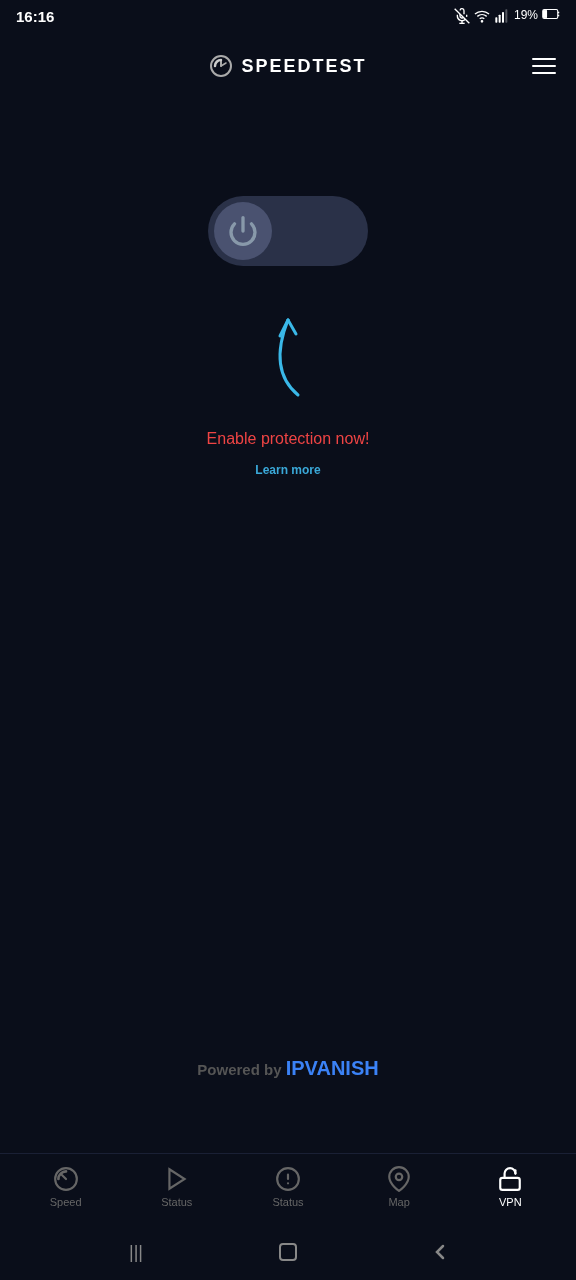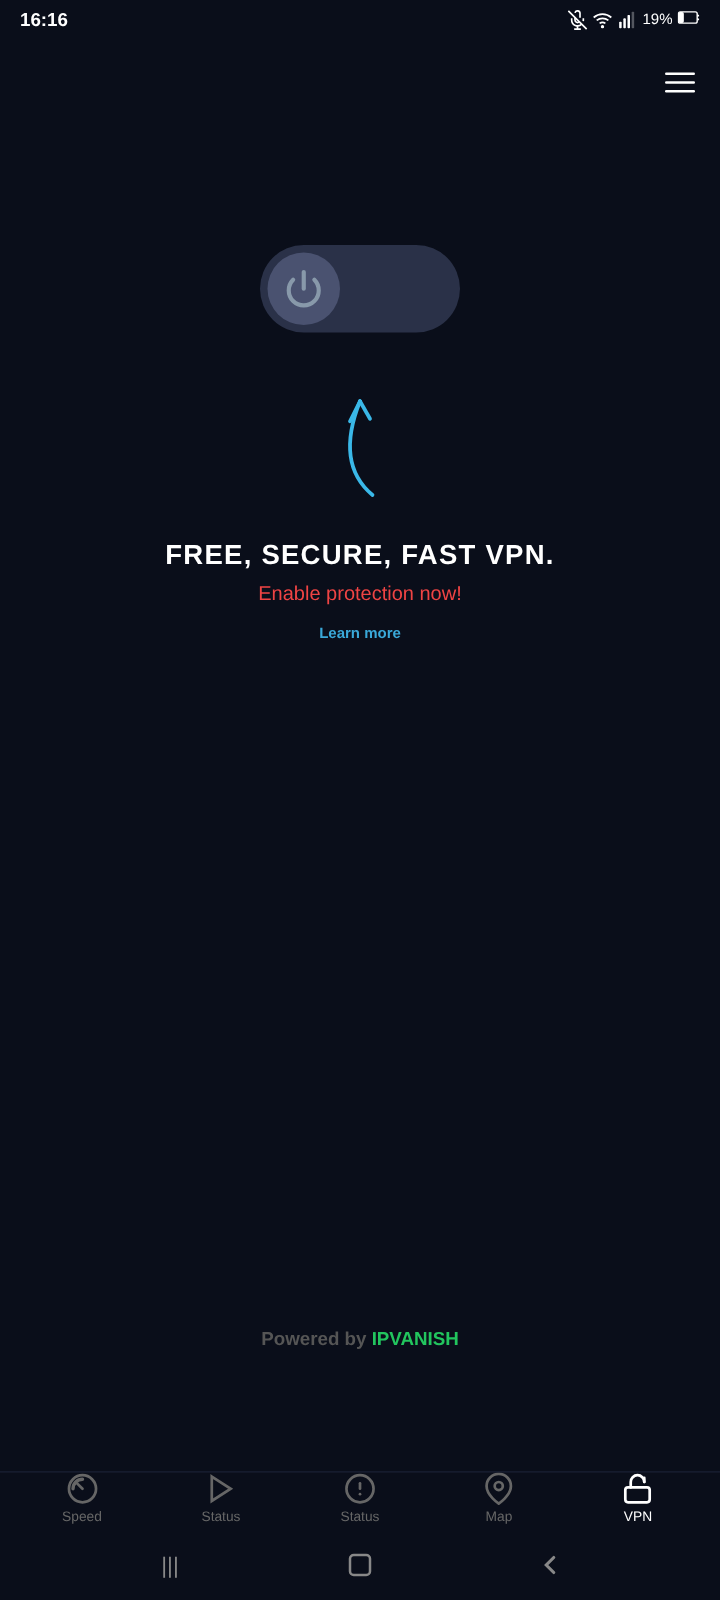--- a/index.html
+++ b/index.html
@@ -183,21 +183,21 @@
 
     
     .bottom-nav {
       position: absolute;
       bottom: 60px;
       left: 0;
       right: 0;
       display: flex;
       justify-content: space-around;
       align-items: center;
-      padding: 0 10px;
+      padding: 12px 10px;
       border-top: 1px solid #1a2035;
       background: #0a0e1a;
     }
 
     .nav-item {
       display: flex;
       flex-direction: column;
       align-items: center;
       gap: 4px;
       cursor: pointer;
@@ -288,20 +288,29 @@
     <svg width="18" height="12" viewBox="0 0 24 14" fill="none" stroke="#fff" stroke-width="1.5">
       <rect x="1" y="1" width="20" height="12" rx="2"></rect>
       <rect x="2" y="2" width="4" height="10" rx="1" fill="#fff"></rect>
       <line x1="21" y1="5" x2="23" y2="5" stroke="#fff" stroke-width="2"></line>
       <line x1="21" y1="9" x2="23" y2="9" stroke="#fff" stroke-width="2"></line>
     </svg>
   </div>
 </div>
 
 <div class="header">
+  <div class="header-logo">
+    <svg class="header-logo-icon" viewBox="0 0 24 24" fill="none" stroke="#aaa" stroke-width="2">
+      <circle cx="12" cy="12" r="10"></circle>
+      <path d="M12 12 L12 6" stroke="#aaa" stroke-width="2" stroke-linecap="round"></path>
+      <path d="M12 12 L17 9" stroke="#aaa" stroke-width="1.5" stroke-linecap="round"></path>
+      <path d="M6 12 A6 6 0 0 1 12 6" stroke="#ccc" stroke-width="2.5" stroke-linecap="round" fill="none"></path>
+    </svg>
+    <span class="header-title">SPEEDTEST</span>
+  </div>
   <div class="header-menu">
     <div class="hamburger-line"></div>
     <div class="hamburger-line"></div>
     <div class="hamburger-line"></div>
   </div>
 </div>
 
 <div class="main-content">
 
   <div class="toggle-container">
@@ -319,28 +328,27 @@
     <svg width="80" height="100" viewBox="0 0 80 100" fill="none">
 
       <path d="M50 95 Q20 70 40 20" stroke="#3ab8e8" stroke-width="3" stroke-linecap="round" fill="none"></path>
 
       <path d="M40 20 L32 36" stroke="#3ab8e8" stroke-width="3" stroke-linecap="round"></path>
       <path d="M40 20 L48 34" stroke="#3ab8e8" stroke-width="3" stroke-linecap="round"></path>
     </svg>
   </div>
 
   <div class="vpn-info">
-    <div class="vpn-headline">FREE, SECURE, FAST VPN.</div>
     <div class="vpn-subtitle">Enable protection now!</div>
     <a class="vpn-learn-more" href="#">Learn more</a>
   </div>
 
 </div>
 
-<div class="powered-by"><span style="color:#555;font-size:15px;">Powered by </span><span style="color:#22c55e;font-weight:700;font-size:15px;">IPVANISH</span></div>
+<div class="powered-by"><span style="color:#555;font-size:15px;">Powered by </span><span style="color:#3b82f6;font-weight:700;font-size:20px;">IPVANISH</span></div>
 
 <div class="bottom-nav">
 
   <div class="nav-item">
     <div class="nav-icon">
       <svg width="26" height="26" viewBox="0 0 24 24" fill="none" stroke="#666" stroke-width="2" stroke-linecap="round">
         <circle cx="12" cy="12" r="10"></circle>
         <path d="M12 12 L8 8" stroke="#666" stroke-width="2" stroke-linecap="round"></path>
         <path d="M5 12 A7 7 0 0 1 12 5" stroke="#666" stroke-width="2.5" stroke-linecap="round" fill="none"></path>
       </svg>

